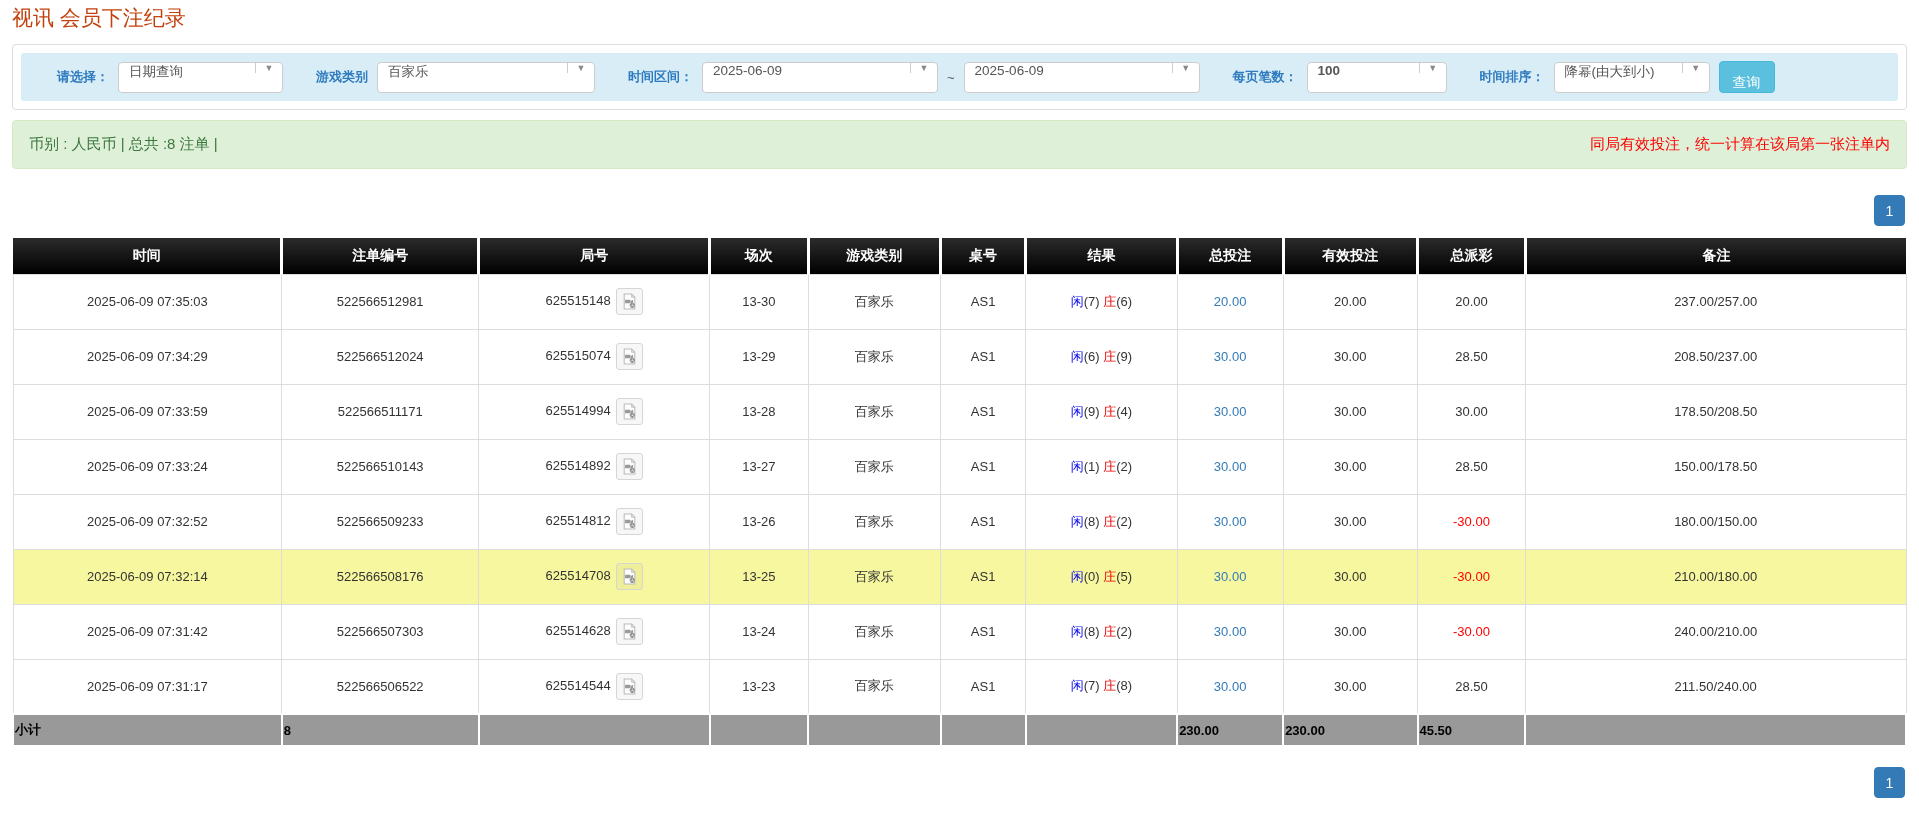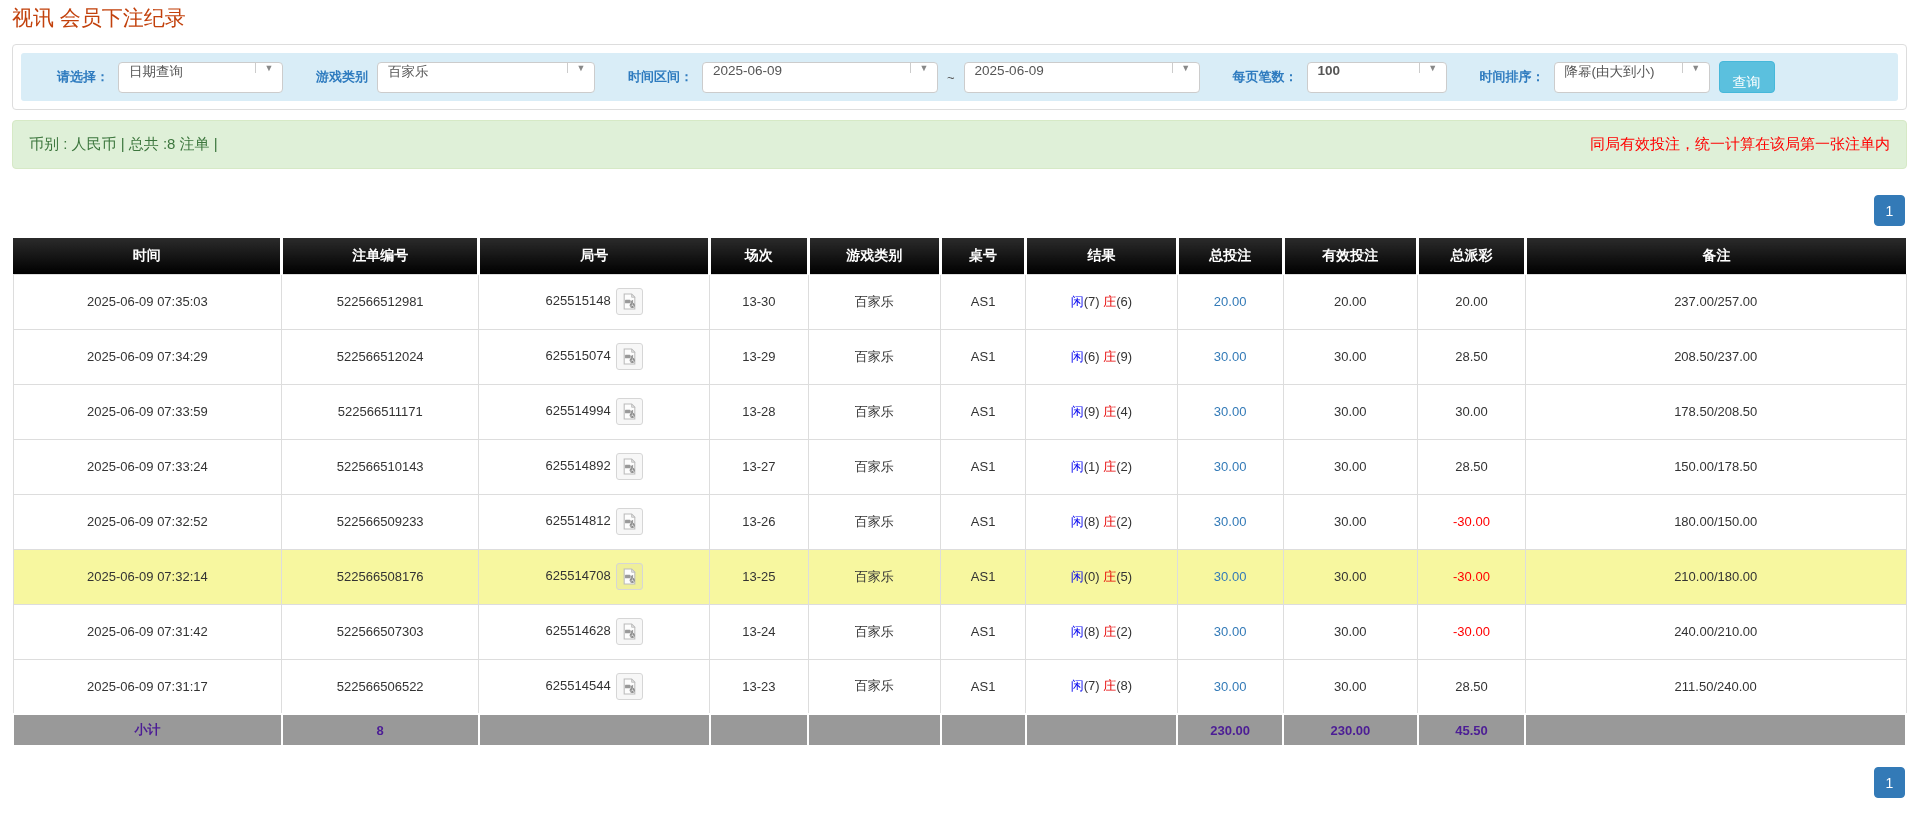--- a/index.html
+++ b/index.html
@@ -27,21 +27,21 @@
   .summary-bar{margin:10px 12px;background:var(--success-bg);border:1px solid #d6e9c6;border-radius:4px;padding:14px 16px;display:flex;justify-content:space-between;align-items:center;color:var(--success-text);font-size:15px;}
   .summary-right{color:var(--warning-red);}
   .pager{display:flex;justify-content:flex-end;margin:26px 14px 12px;}
   .pager-bottom{margin:20px 14px 0;}
   .page-btn{min-width:31px;height:31px;background:var(--link-blue);border:1px solid var(--link-blue);border-radius:4px;color:#fff;display:flex;align-items:center;justify-content:center;font-size:14px;cursor:pointer;}
   table{width:1895px;margin:0 12px;border-collapse:collapse;table-layout:fixed;font-size:13px;}
   thead th{background:linear-gradient(#2b2b2b,#000);color:#fff;font-weight:bold;height:36px;font-size:14px;}
   thead th + th{border-left:3px solid #fff;}
   tbody td{border:1px solid #ddd;height:55px;text-align:center;color:#333;background:#fff;padding:2px 4px;}
   tbody tr.highlight td{background:var(--highlight-yellow);}
-  tfoot td{background:var(--footer-gray);color:#4c1d95;height:32px;border:2px solid #fff;text-align:center;font-weight:bold;}
+  tfoot td{background:var(--footer-gray);color:#000000;height:32px;border:2px solid #fff;text-align:left;font-weight:bold;}
   .bet-link{color:var(--link-blue);cursor:pointer;}
   .res-p{color:var(--player-blue);}
   .res-b{color:var(--banker-red);}
   .payout.neg{color:var(--warning-red);}
   .video-btn{display:inline-flex;width:27px;height:27px;border:1px solid #d6d6d6;border-radius:3px;background:rgba(0,0,0,0.03);align-items:center;justify-content:center;margin-left:5px;vertical-align:middle;cursor:pointer;}
 </style>
 </head>
 <body>
 
 <h1 class="page-title">视讯 会员下注纪录</h1>

